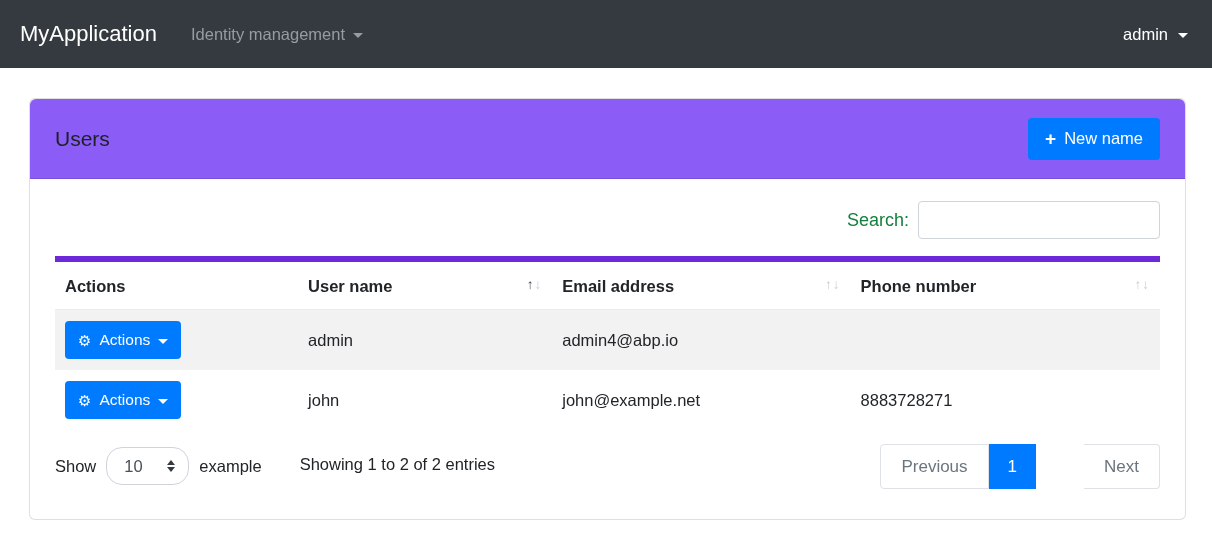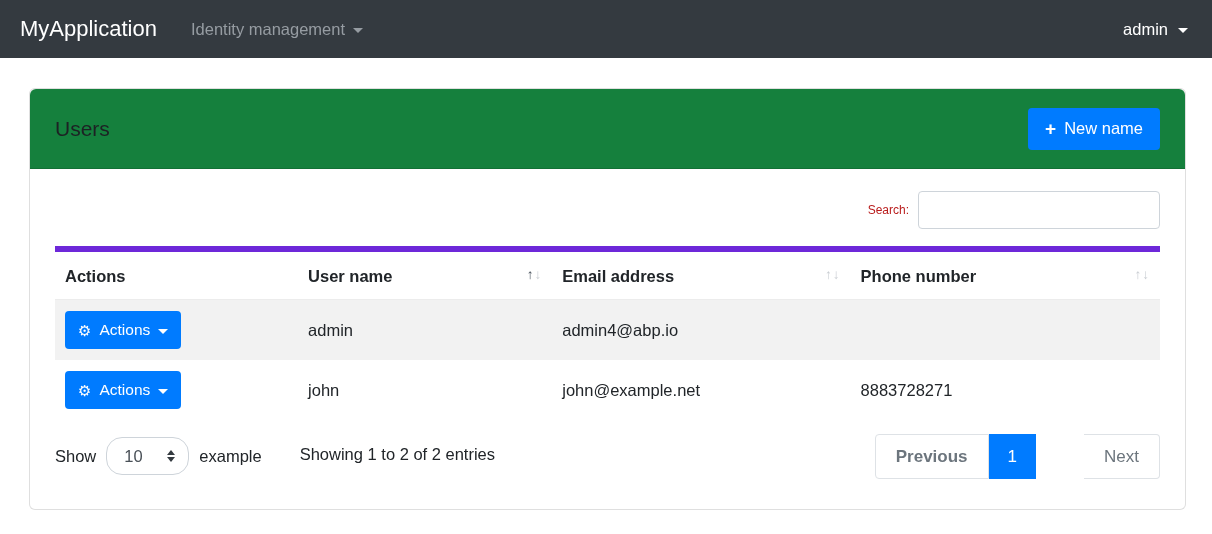--- a/index.html
+++ b/index.html
@@ -6,21 +6,21 @@
   html, body { width: 1212px; height: 534px; overflow: hidden; }
   body {
     font-family: "Liberation Sans", "DejaVu Sans", sans-serif;
     background: #ffffff;
     color: #212529;
     font-size: 16px;
   }
 
   
   .navbar {
-    height: 58px;
+    height: 68px;
     background: #343a40;
     display: flex;
     align-items: center;
     padding: 0 24px 0 20px;
   }
   .brand { color: #ffffff; font-size: 22px; font-weight: 400; cursor: pointer; }
   .nav-menus { display: flex; gap: 38px; margin-left: 34px; flex-direction: column; }
   .nav-item {
     color: #969ca2;
     font-size: 16.5px;
@@ -42,21 +42,21 @@
   }
 
   
   .card {
     margin: 30px 26px 0 29px;
     border: 1px solid rgba(0,0,0,0.125);
     border-radius: 6px;
     background: #fff;
   }
   .card-header {
-    background: #15803d;
+    background: #8b5cf6;
     border-bottom: 1px solid rgba(0,0,0,0.125);
     border-radius: 6px 6px 0 0;
     padding: 20px 25px;
     display: flex; align-items: center;
     height: 80px;
   }
   .card-title { font-size: 21px; font-weight: 400; color: #1d2124; }
   .btn-primary {
     margin-left: auto;
     background: #007bff;
@@ -72,21 +72,21 @@
   }
   .plus-glyph { font-weight: 700; font-size: 19px; line-height: 1; }
 
   .card-body { padding: 22px 25px 30px 25px; }
 
   
   .search-row {
     display: flex; justify-content: flex-end; align-items: center;
     margin-bottom: 17px;
   }
-  .search-label { font-size: 12px; margin-right: 9px; color: #b91c1c; }
+  .search-label { font-size: 18px; margin-right: 9px; color: #15803d; }
   .search-input {
     width: 242px; height: 38px;
     border: 1px solid #ced4da; border-radius: 4px;
     padding: 0 12px; font-size: 16px; font-family: inherit;
     color: #495057; outline: none; background: #fff;
   }
 
   
   table { width: 100%; border-collapse: collapse; border-top: 6px solid #6d28d9; }
   col.c1 { width: 22%; } col.c2 { width: 23%; } col.c3 { width: 27%; } col.c4 { width: 28%; }
@@ -131,21 +131,21 @@
 
   .pagination { margin-left: auto; display: flex; margin-top: 5px; }
   .page-btn {
     background: #fff; color: #6c757d;
     border: 1px solid #dee2e6;
     font-size: 17px; font-family: inherit;
     padding: 0 20px; height: 45px;
     display: inline-flex; align-items: center;
     cursor: pointer;
   }
-  .page-btn.prev { border-radius: 4px 0 0 4px; font-weight: bold; }
+  .page-btn.prev { border-radius: 4px 0 0 4px; }
   .page-btn.active { background: #007bff; border-color: #007bff; color: #fff; padding: 0 18px; cursor: default; }
   .page-btn.next { border-radius: 0 4px 4px 0; border-left: none; margin-left: 48px; }
 </style>
 </head>
 <body>
 
 <nav class="navbar">
   <span class="brand">MyApplication</span>
   <div class="nav-menus">
     <span class="nav-item">

